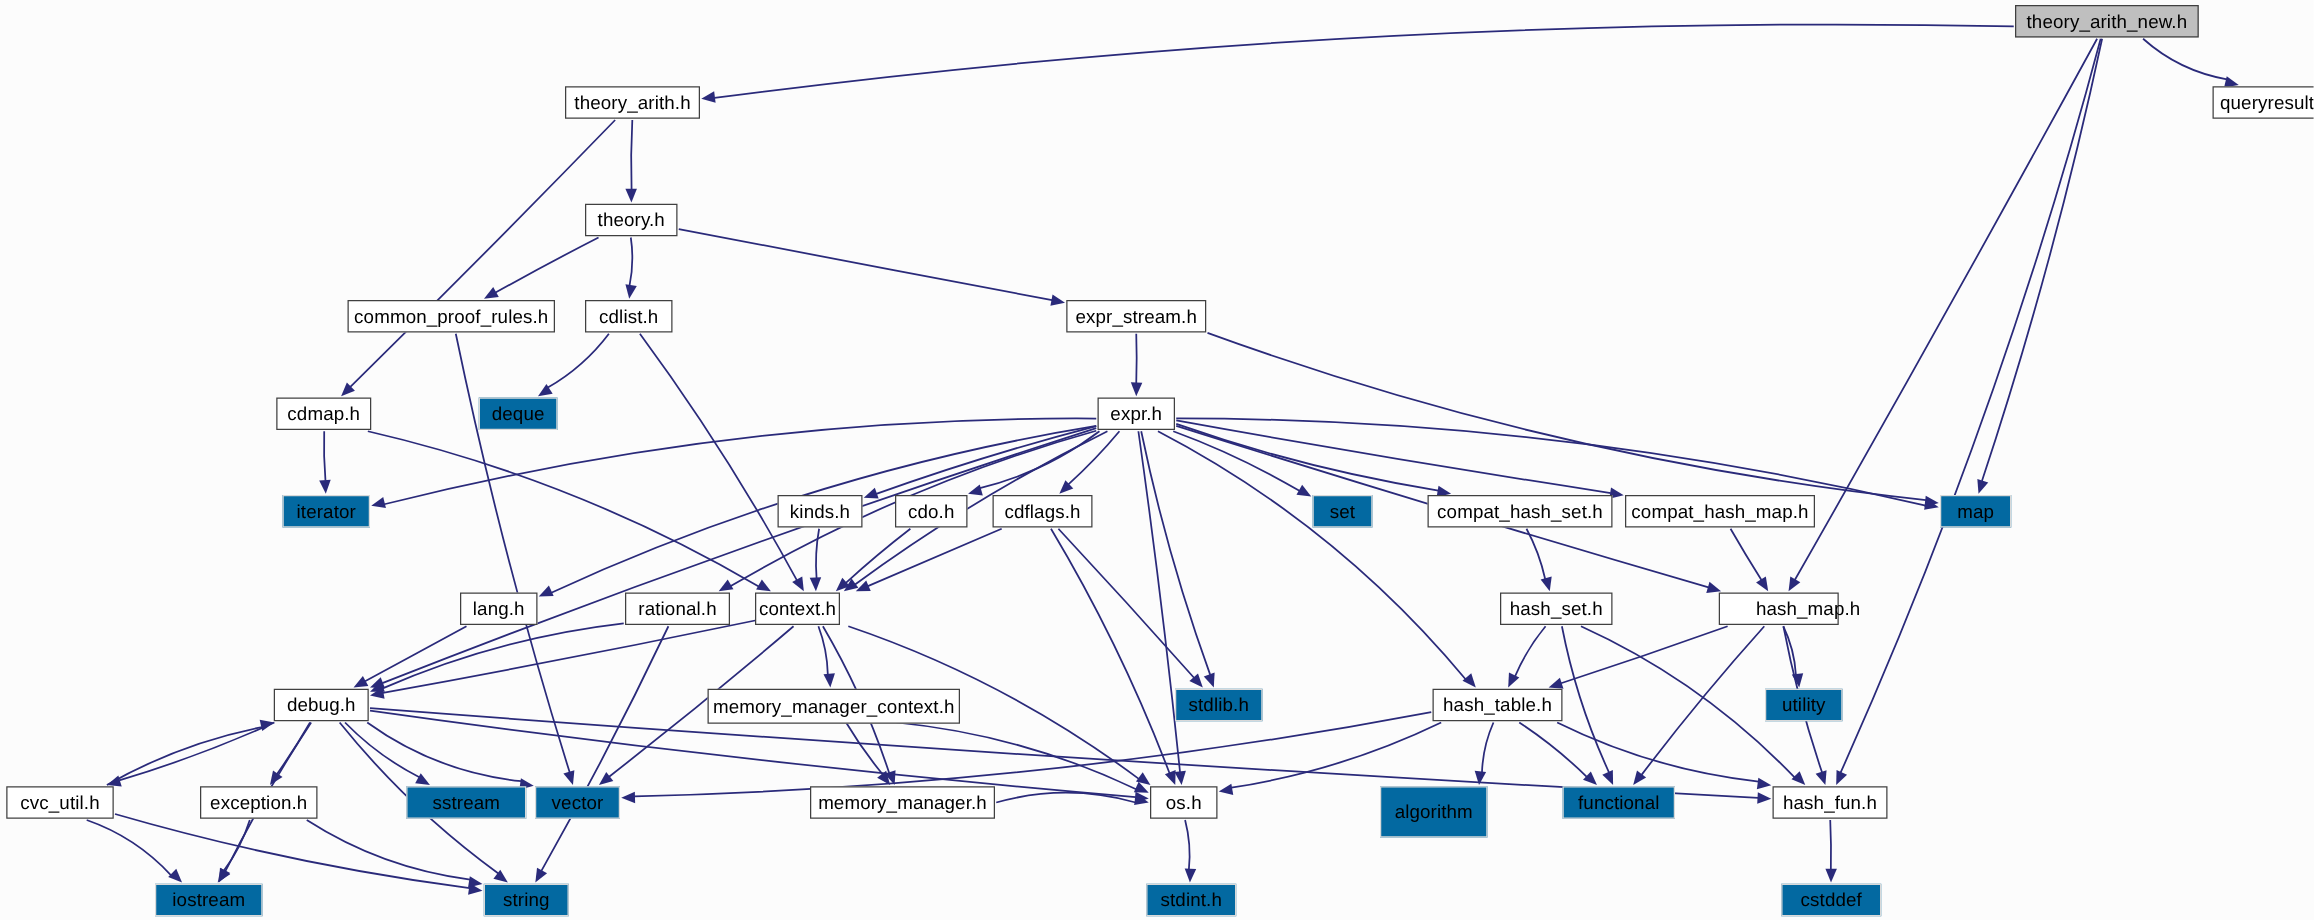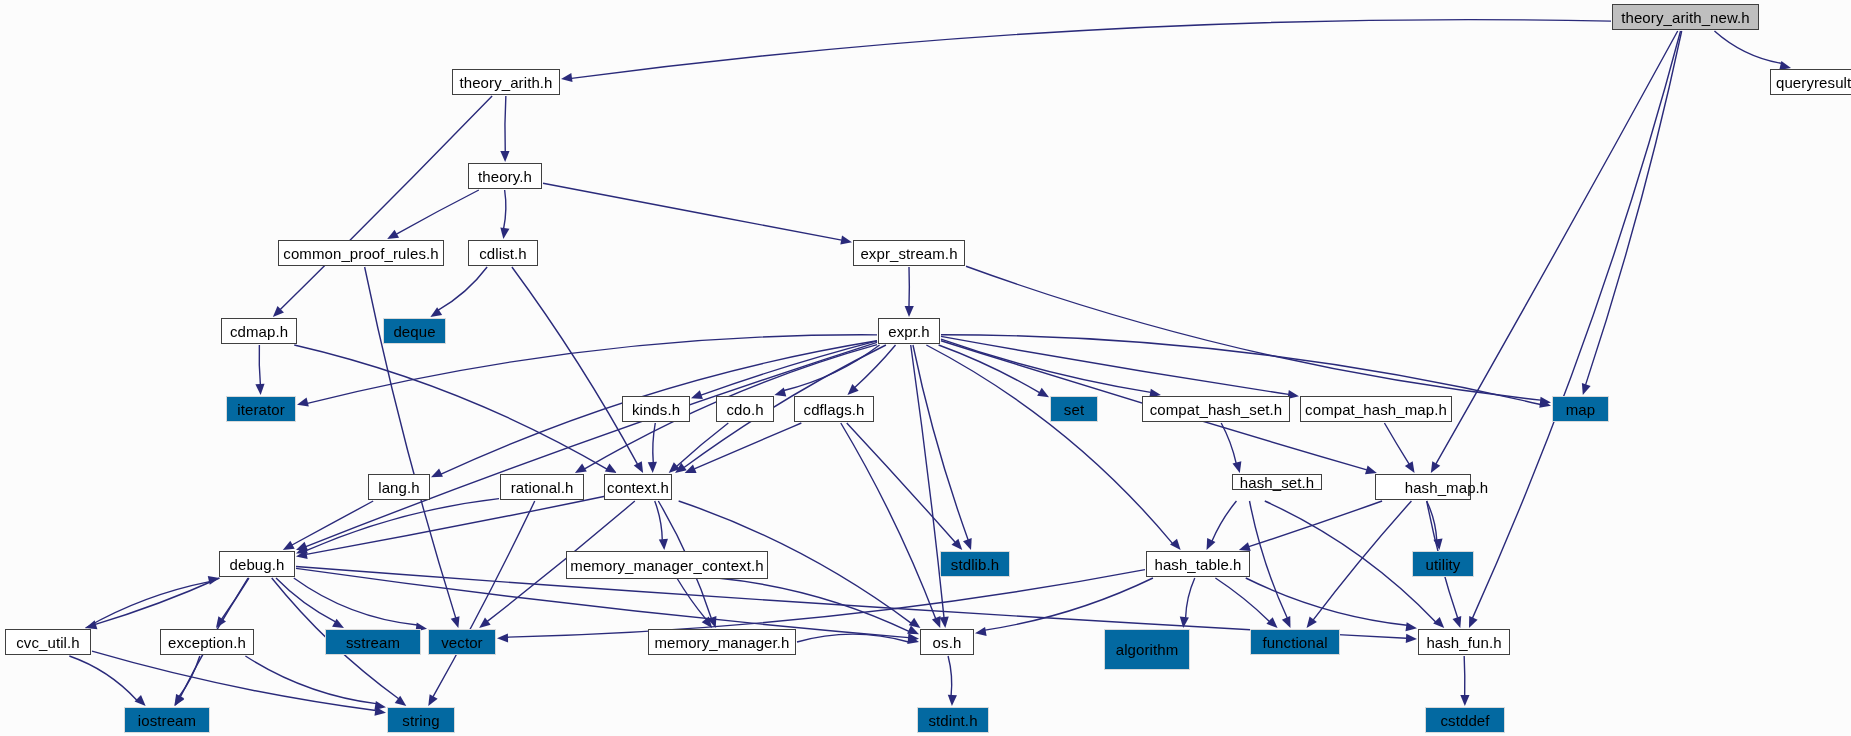--- a/index.html
+++ b/index.html
@@ -282,21 +282,21 @@
       </div>
       <div class="node-box node-project" style="left: 368px; top: 474px; width: 62px; height: 26px;">
         <span class="node-label">lang.h</span>
       </div>
       <div class="node-box node-project" style="left: 500px; top: 474px; width: 84px; height: 26px;">
         <span class="node-label">rational.h</span>
       </div>
       <div class="node-box node-project" style="left: 580px; top: 474px; width: 68px; height: 26px; margin-left: 24px;">
         <span class="node-label">context.h</span>
       </div>
-      <div class="node-box node-project" style="left: 1200px; top: 474px; width: 90px; height: 16px; margin-left: 32px;">
+      <div class="node-box node-project" style="left: 1200px; top: 474px; width: 90px; height: 26px;">
         <span class="node-label">hash_set.h</span>
       </div>
       <div class="node-box node-project" style="left: 1375px; top: 474px; width: 96px; height: 26px; padding-left: 47px;">
         <span class="node-label">hash_map.h</span>
       </div>
       <div class="node-box node-project" style="left: 219px; top: 551px; width: 76px; height: 26px;">
         <span class="node-label">debug.h</span>
       </div>
       <div class="node-box node-project" style="left: 566px; top: 551px; width: 202px; height: 28px;">
         <span class="node-label">memory_manager_context.h</span>

